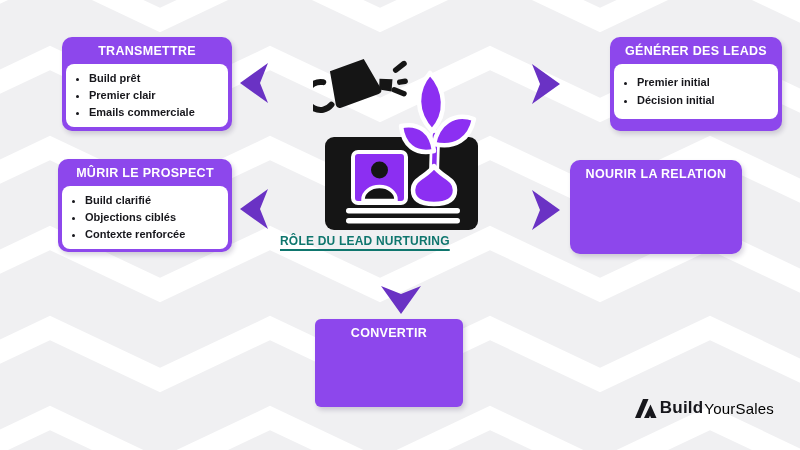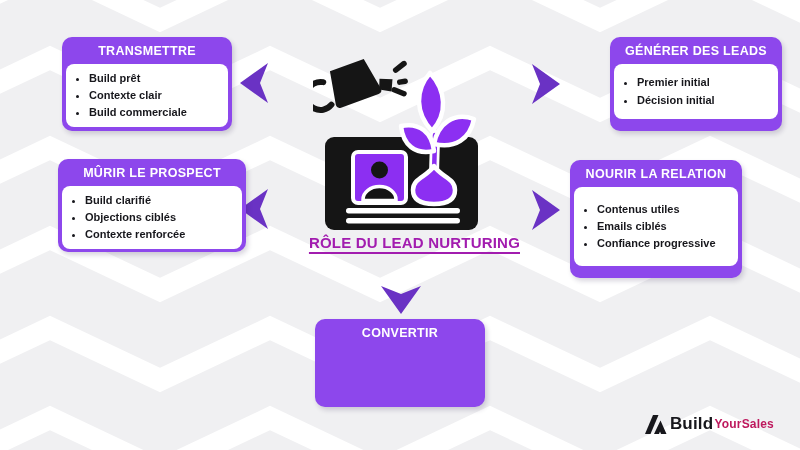--- a/index.html
+++ b/index.html
@@ -29,48 +29,48 @@
     padding:4px 6px;
   }
   .bullet-list{margin:0;padding-left:17px;}
   .bullet-list li{
     font-size:11px;font-weight:700;color:#17171c;
     margin:2.5px 0;line-height:1.35;white-space:nowrap;
   }
 
   .box-transmettre{left:62px;top:37px;width:170px;height:94px;}
   .box-generer{left:570px;top:37px;width:172px;height:94px;margin-left:40px;}
-  .box-murir{left:58px;top:159px;width:188px;height:93px;}
-  .box-nourir{left:570px;top:160px;width:172px;height:118px;}
-  .box-convertir{left:315px;top:319px;width:170px;height:88px;}
+  .box-murir{left:58px;top:159px;width:174px;height:93px;}
+  .box-nourir{left:570px;top:160px;width:172px;height:94px;}
+  .box-convertir{left:315px;top:319px;width:148px;height:88px;border-radius:6px;}
 
   .arrow{position:absolute;}
   .arrow-transmettre{left:240px;top:63px;}
   .arrow-generer{left:532px;top:64px;}
   .arrow-murir{left:240px;top:189px;}
   .arrow-nourir{left:532px;top:190px;}
   .arrow-convertir{left:381px;top:286px;}
 
   .illustration{position:absolute;left:313px;top:50px;}
 
   .diagram-title{
     position:absolute;left:280px;top:234px;width:240px;
-    text-align:right;font-size:15px;font-weight:800;color:#a21caf;
+    text-align:left;font-size:12px;font-weight:800;color:#0f766e;
     letter-spacing:.2px;
     text-decoration:underline;text-decoration-thickness:2px;text-underline-offset:4px;
     white-space:nowrap;
   }
 
   .logo{
-    position:absolute;right:26px;top:412px;height:24px;
+    position:absolute;right:26px;top:396px;height:24px;
     display:flex;align-items:center;gap:1px;
   }
   .logo svg{display:block;margin-right:2px;}
   .logo-bold{font-size:17px;font-weight:800;color:#17171c;letter-spacing:.2px;}
-  .logo-light{font-size:12px;font-weight:700;color:#be185d;letter-spacing:.2px;}
+  .logo-light{font-size:15px;font-weight:400;color:#000000;letter-spacing:.2px;}
 </style>
 </head>
 <body>
 
 <svg class="bg-pattern" viewBox="0 0 800 450" fill="none" stroke="#ffffff" stroke-width="22">
   <polyline points="-60,20 50,-32 160,20 270,-32 380,20 490,-32 600,20 710,-32 820,20 930,-32"></polyline>
   <polyline points="-60,110 50,58 160,110 270,58 380,110 490,58 600,110 710,58 820,110 930,58"></polyline>
   <polyline points="-60,200 50,148 160,200 270,148 380,200 490,148 600,200 710,148 820,200 930,148"></polyline>
   <polyline points="-60,290 50,238 160,290 270,238 380,290 490,238 600,290 710,238 820,290 930,238"></polyline>
   <polyline points="-60,380 50,328 160,380 270,328 380,380 490,328 600,380 710,328 820,380 930,328"></polyline>
@@ -128,22 +128,22 @@
   </svg>
   <svg class="arrow arrow-convertir" width="40" height="28" viewBox="0 0 40 28">
     <polygon points="20,28 0,0 20,8 40,0" fill="#6a32c4"></polygon>
   </svg>
 
   <div class="info-box box-transmettre">
     <div class="box-header">TRANSMETTRE</div>
     <div class="box-body">
       <ul class="bullet-list">
           <li>Build prêt</li>
-          <li>Contexte clair</li>
-          <li>Build commerciale</li>
+          <li>Premier clair</li>
+          <li>Emails commerciale</li>
         </ul>
     </div>
   </div>
 
   <div class="info-box box-generer">
     <div class="box-header">GÉNÉRER DES LEADS</div>
     <div class="box-body">
       <ul class="bullet-list">
           <li>Premier initial</li>
           <li>Décision initial</li>
@@ -157,27 +157,20 @@
       <ul class="bullet-list">
           <li>Build clarifié</li>
           <li>Objections ciblés</li>
           <li>Contexte renforcée</li>
         </ul>
     </div>
   </div>
 
   <div class="info-box box-nourir">
     <div class="box-header">NOURIR LA RELATION</div>
-    <div class="box-body">
-      <ul class="bullet-list">
-          <li>Contenus utiles</li>
-          <li>Emails ciblés</li>
-          <li>Confiance progressive</li>
-        </ul>
-    </div>
   </div>
 
   <div class="info-box box-convertir">
     <div class="box-header">CONVERTIR</div>
   </div>
 
   <div class="logo">
     <svg width="22" height="19" viewBox="0 0 22 19">
       <polygon points="0,19 8,0 13.5,0 5.5,19" fill="#17171c"></polygon>
       <polygon points="9,19 15.5,5.5 21.5,19 16,19 15,16.5 14,19" fill="#17171c"></polygon>

